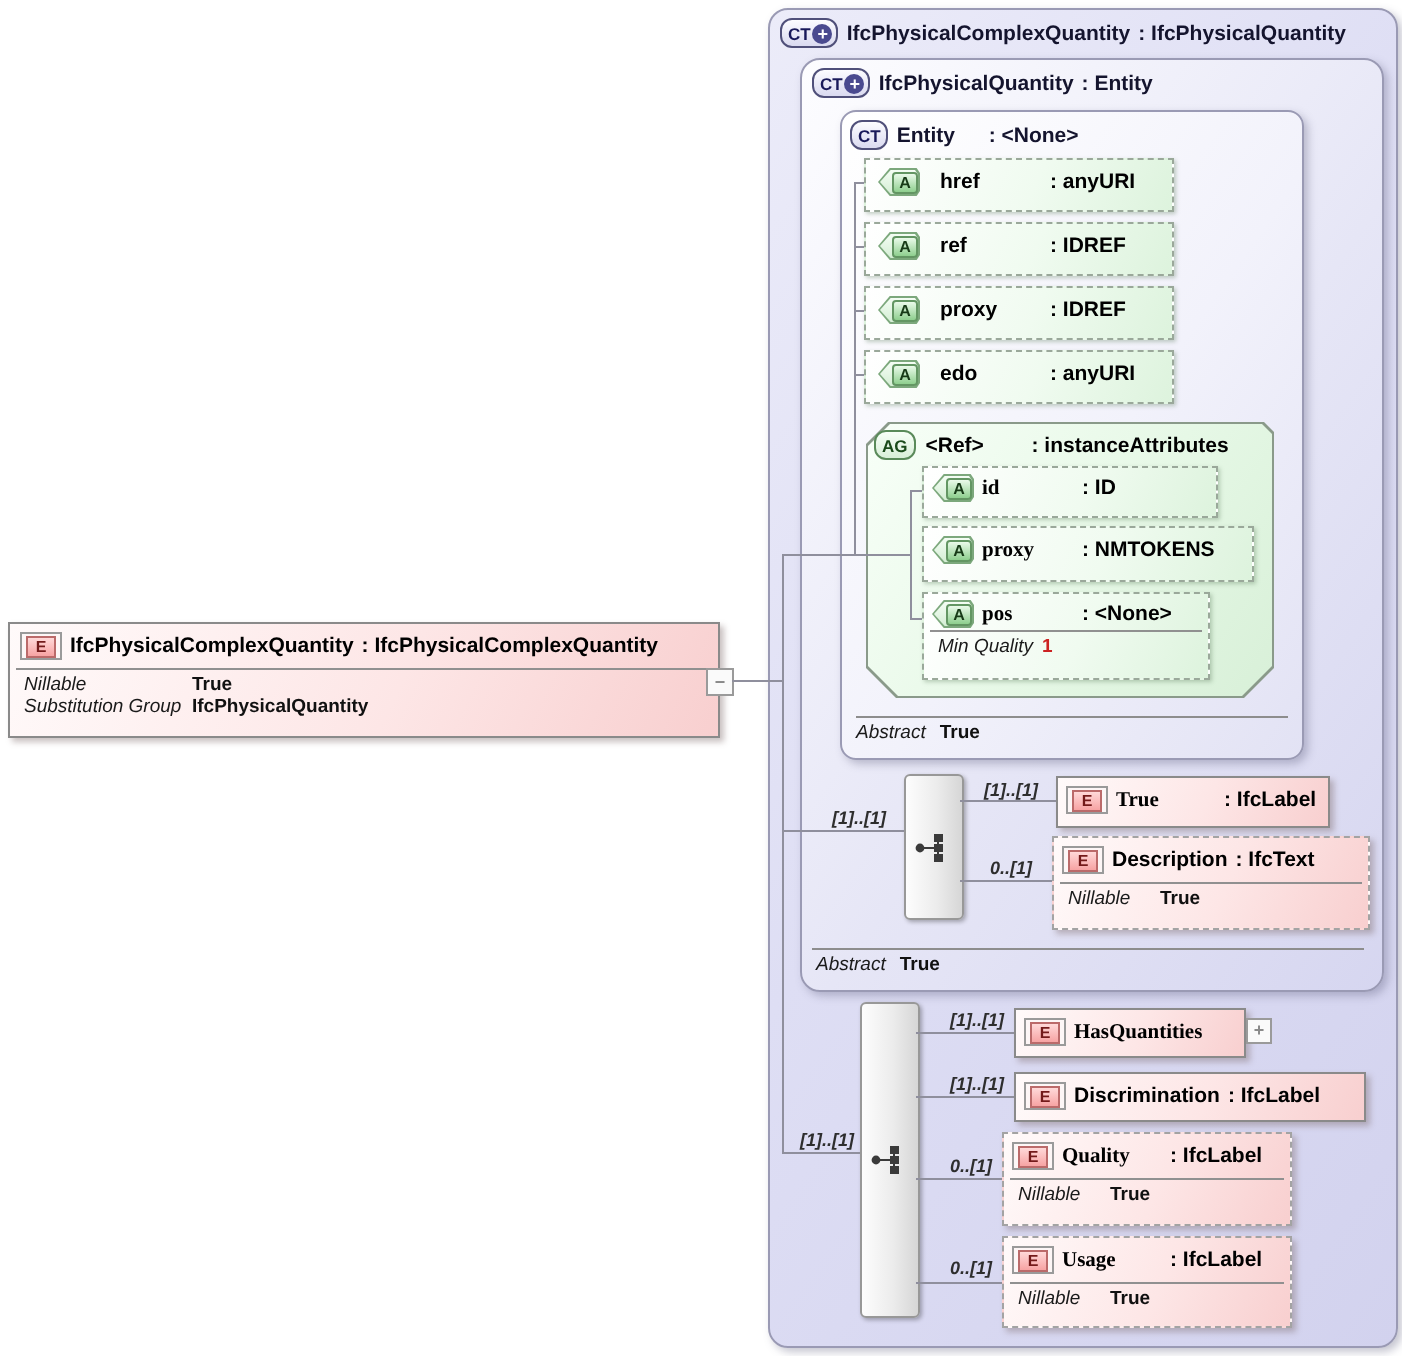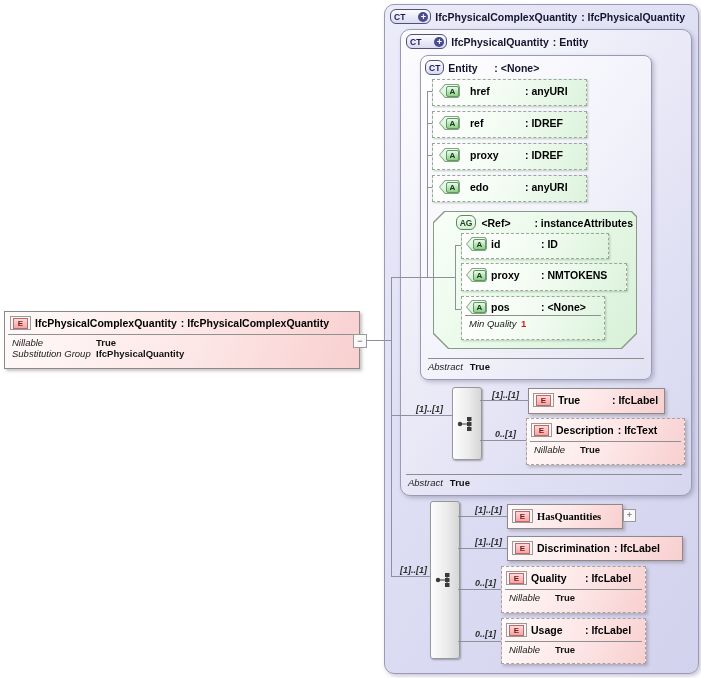--- a/index.html
+++ b/index.html
@@ -25,25 +25,25 @@
   
   .agbox{position:absolute;}
   .agbox .shell{position:absolute;inset:0;background:#8a9a8a;
      clip-path:polygon(11px 0,calc(100% - 5px) 0,100% 5px,100% calc(100% - 15px),calc(100% - 15px) 100%,15px 100%,0 calc(100% - 15px),0 11px);}
   .agbox .shell2{position:absolute;inset:1px;background:linear-gradient(125deg,#f8fff8 0%,#e6f8e6 55%,#d8f0d8 100%);
      clip-path:polygon(11px 0,calc(100% - 5px) 0,100% 5px,100% calc(100% - 15px),calc(100% - 15px) 100%,15px 100%,0 calc(100% - 15px),0 11px);}
   
   .trow{display:flex;align-items:center;gap:4px;padding:4px 5px;white-space:nowrap;position:relative;}
   .tname{font-weight:bold;font-size:10.5px;color:#14142e;}
   .ttype{font-weight:bold;font-size:10.5px;color:#14142e;}
-  .nm42{min-width:42px;} .nm48{min-width:48px;} .nm50{min-width:50px;} .nm55{min-width:55px;}
+  .nm42{min-width:42px;} .nm48{min-width:48px;} .nm50{min-width:50px;font-family:Liberation Serif, serif;} .nm55{min-width:55px;}
   
   .ct-badge{height:13px;border:1px solid #50507a;border-radius:6px;
       background:linear-gradient(180deg,#fcfcff,#dadaf0);display:inline-flex;align-items:center;
-      padding:0 3px;font-weight:bold;font-size:8.5px;color:#1a1a5a;flex:0 0 auto;gap:12px;}
+      padding:0 3px;font-weight:bold;font-size:8.5px;color:#1a1a5a;flex:0 0 auto;}
   .ct-plus{display:inline-block;width:10px;height:10px;border-radius:50%;background:#4a4a8f;color:#fff;
       font-weight:bold;font-size:9px;line-height:10px;text-align:center;margin-left:1px;margin-right:-1px;}
   .ag-badge{height:13px;border:1px solid #5a8a5a;border-radius:6px;
       background:linear-gradient(180deg,#f8fff8,#d8eed8);display:inline-flex;align-items:center;
       padding:0 3px;font-weight:bold;font-size:8.5px;color:#1a4a1a;flex:0 0 auto;}
   .e-badge{width:19px;height:12px;border:1px solid #9a9a9a;background:#fdf6f6;
       display:inline-flex;align-items:center;justify-content:center;flex:0 0 19px;}
   .e-badge .core{display:block;width:13px;height:9px;border:1px solid #bb6a6a;
       background:linear-gradient(180deg,#ffd9d9,#f7a3a3);color:#731a1a;
       font-weight:bold;font-size:8px;line-height:9px;text-align:center;}
@@ -162,21 +162,21 @@
           <span class="core">A</span>
         </span>
       <span class="tname nm55" style="color:#000;">edo</span>
       <span class="ttype" style="color:#000;margin-left:-10px;">: anyURI</span>
     </div>
   </div>
 
   <div class="agbox" style="left:433px;top:211px;width:204px;height:138px;">
     <span class="shell"></span>
     <span class="shell2"></span>
-    <div class="trow" style="padding:4px 4px;gap:5px;justify-content:flex-end;">
+    <div class="trow" style="padding:4px 4px;gap:5px;">
       <span class="ag-badge">AG</span>
       <span class="tname nm48" style="color:#000;">&lt;Ref&gt;</span>
       <span class="ttype" style="color:#000;">: instanceAttributes</span>
     </div>
   </div>
   <div class="attr" style="left:461px;top:233px;width:146px;height:24px;">
     <div class="trow" style="padding:3px 0 0 4px;gap:4px;">
       <span class="a-badge">
           <span class="shell"></span>
           <span class="shell2"></span>

